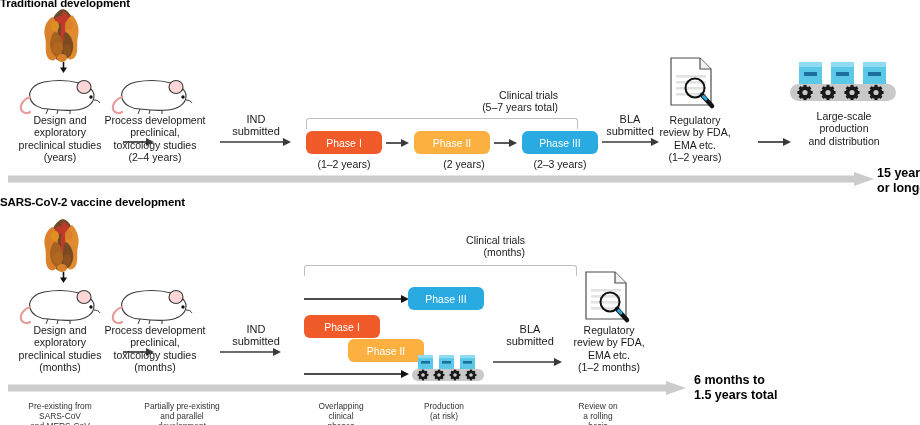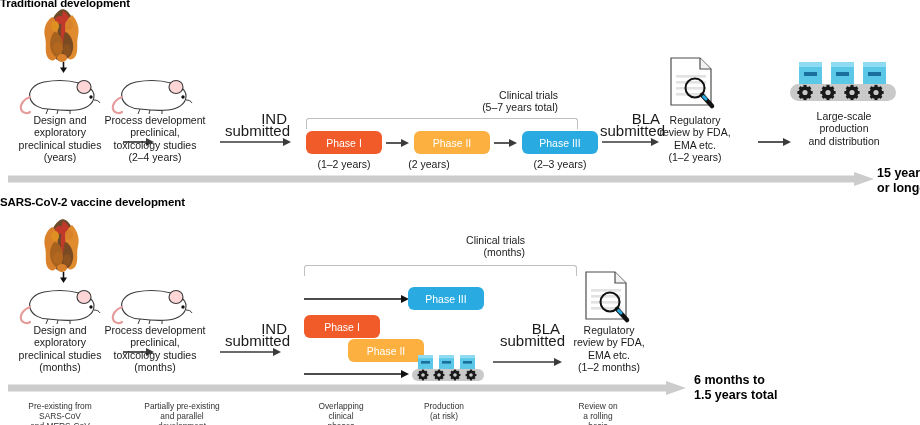--- a/index.html
+++ b/index.html
@@ -12,21 +12,21 @@
   .section-title{
     font-size:11.5px;font-weight:bold;color:#000;letter-spacing:-0.1px;white-space:nowrap;
   }
   .cap{
     font-size:10.5px;line-height:12.4px;text-align:center;color:#1a1a1a;white-space:pre-line;
   }
   .cap-small{
     font-size:8.4px;line-height:10px;text-align:center;color:#333;white-space:pre-line;
   }
   .arrow-label{
-    font-size:15px;line-height:12.4px;text-align:right;color:#1a1a1a;white-space:pre-line;
+    font-size:11px;line-height:12.4px;text-align:center;color:#1a1a1a;white-space:pre-line;
   }
   .phase{
     border-radius:6px;display:flex;align-items:center;justify-content:center;
     color:#fff;font-size:10.5px;font-weight:500;white-space:nowrap;
   }
   .phase-sub{font-size:10.5px;text-align:center;color:#1a1a1a;white-space:nowrap;}
   .ct-head{font-size:10.5px;line-height:12.4px;text-align:right;color:#1a1a1a;white-space:pre-line;}
   .total{font-size:12.5px;font-weight:bold;line-height:15px;color:#000;white-space:pre-line;}
   .bracket{
     border:1.2px solid #bfbfbf;border-bottom:none;border-radius:3px 3px 0 0;
@@ -122,21 +122,21 @@
 <div class="abs" style="left:386px;top:138px;">
   <svg width="24" height="10" viewBox="0 0 24 10">
     <path d="M0 5 L16 5" stroke="#3a3a3a" stroke-width="1.7"></path>
     <path d="M15 1 L23 5 L15 9 Z" fill="#3a3a3a"></path>
   </svg>
 </div>
 
 <div class="abs phase" style="left:414px;top:131px;width:76px;height:23px;background:#FBB040;">
   <span>Phase II</span>
 </div>
-<div class="abs phase-sub" style="left:391px;top:158px;width:76px;">(2 years)</div>
+<div class="abs phase-sub" style="left:426px;top:158px;width:76px;">(2 years)</div>
 
 <div class="abs" style="left:494px;top:138px;">
   <svg width="24" height="10" viewBox="0 0 24 10">
     <path d="M0 5 L16 5" stroke="#3a3a3a" stroke-width="1.7"></path>
     <path d="M15 1 L23 5 L15 9 Z" fill="#3a3a3a"></path>
   </svg>
 </div>
 
 <div class="abs phase" style="left:522px;top:131px;width:76px;height:23px;background:#29ABE2;">
   <span>Phase III</span>

